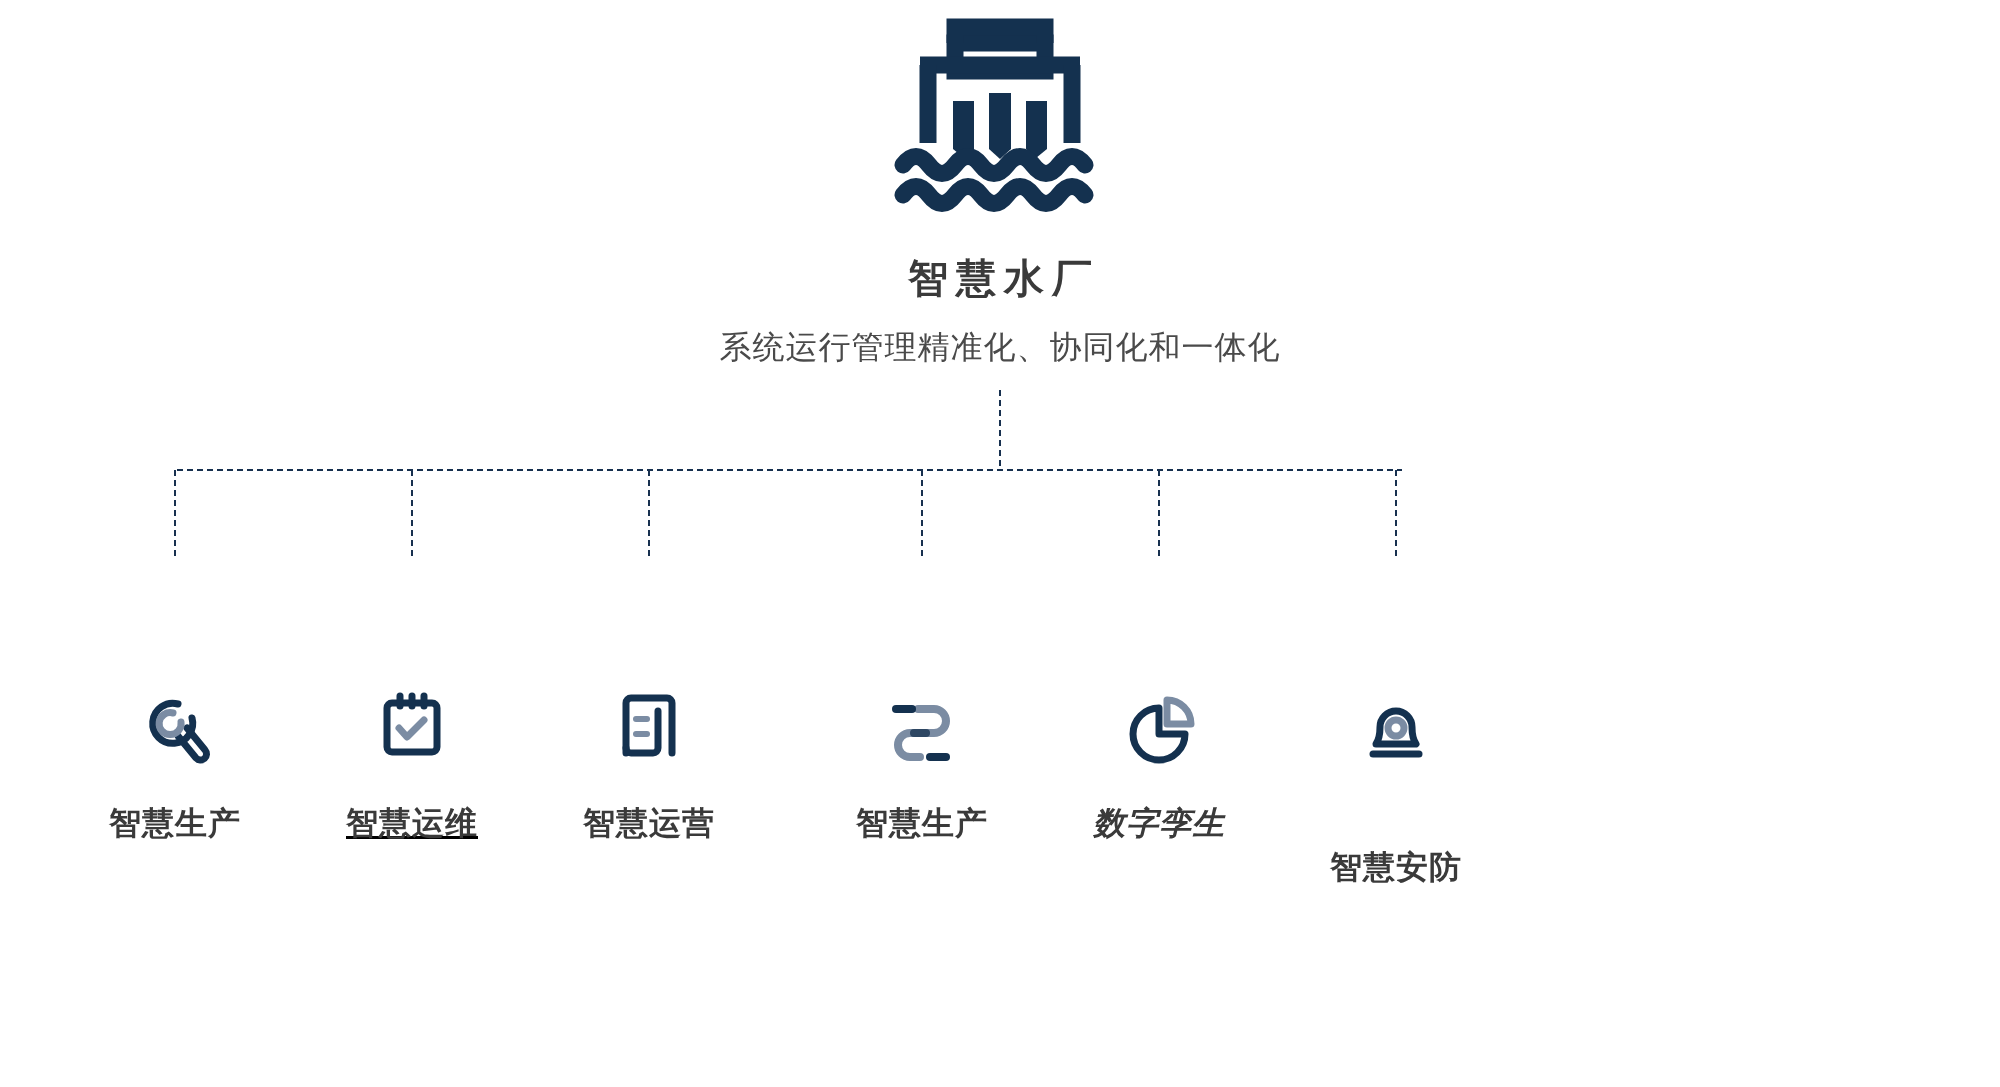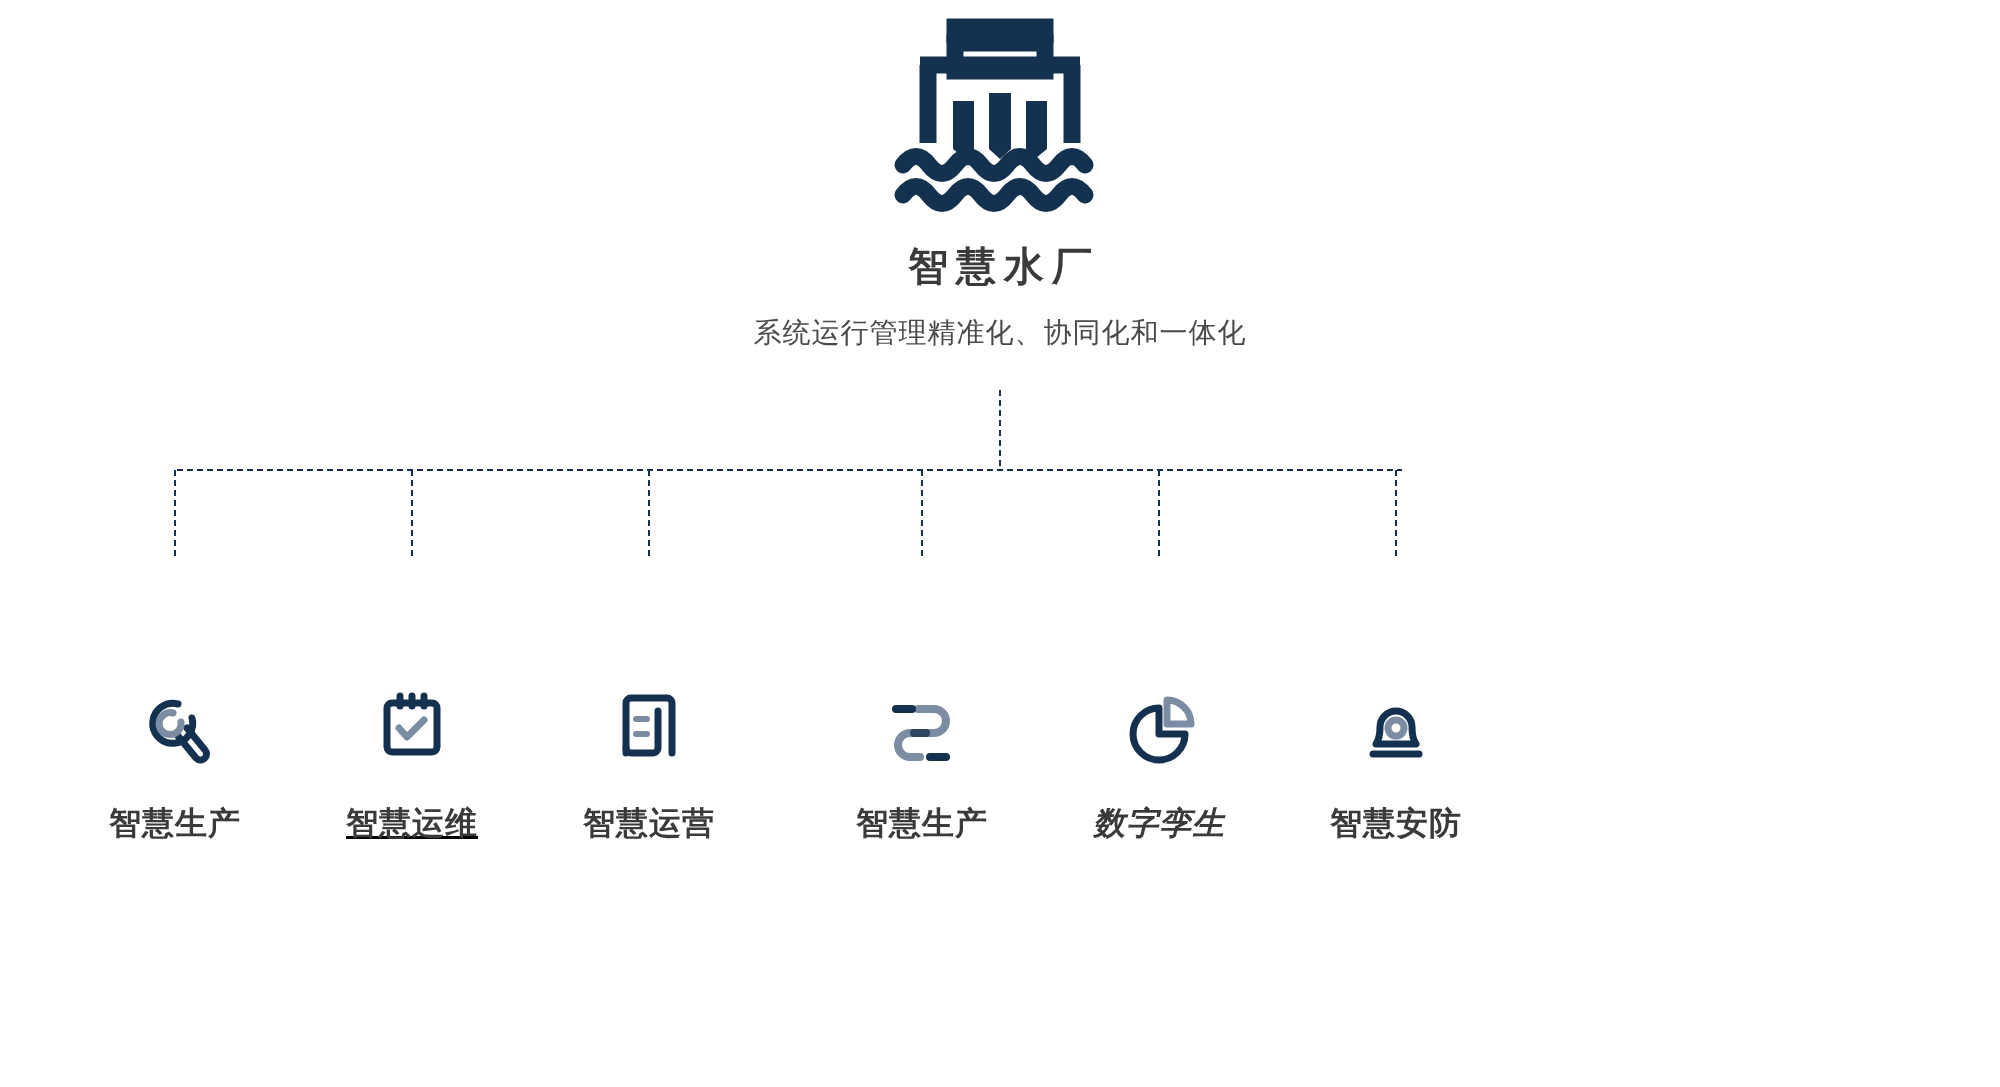--- a/index.html
+++ b/index.html
@@ -12,28 +12,28 @@
   }
   .stage { position:relative; width:2000px; height:1087px; }
 
   
   .header {
     position:absolute; left:0; top:0; width:2000px;
     display:flex; flex-direction:column; align-items:center;
   }
   .plant-icon { margin-top:18px; }
   .title {
-    margin-top:22px;
+    margin-top:34px;
     font-size:40px; font-weight:bold; color:#3a3a3a;
     letter-spacing:8px; text-indent:8px;
     line-height:1.1;
   }
   .subtitle {
     margin-top:26px;
-    font-size:28px; color:#4a4a4a; font-weight:400;
+    font-size:32px; color:#4a4a4a; font-weight:400;
     letter-spacing:1px;
   }
 
   
   .connectors { position:absolute; left:0; top:0; width:2000px; height:1087px; pointer-events:none; }
 
   .dot-v {
     position:absolute; width:4px;
     background-image:radial-gradient(#17304f 43%, rgba(0,0,0,0) 47%);
     background-size:4px 10px;
@@ -183,21 +183,21 @@
     <div class="node" style="left:1159px;font-style:italic;">
       <div class="node-icon">
         <svg width="80" height="78" viewBox="0 0 80 78" xmlns="http://www.w3.org/2000/svg">
           <path d="M40 18 a26 26 0 1 0 26 26 h-26 z" fill="none" stroke="#14314f" stroke-width="7" stroke-linejoin="round"></path>
           <path d="M48 10 v24 h24 a24 24 0 0 0 -24 -24 z" fill="none" stroke="#7b8ca3" stroke-width="7" stroke-linejoin="round"></path>
         </svg>
       </div>
       <div class="node-label">数字孪生</div>
     </div>
 
-    <div class="node" style="left:1396px;">
+    <div class="node" style="left:1396px;gap:44px;">
       <div class="node-icon">
         <svg width="80" height="78" viewBox="0 0 80 78" xmlns="http://www.w3.org/2000/svg">
           <path d="M20 54 q4 -6 4 -17 a16 16 0 0 1 32 0 q0 11 4 17 z" fill="none" stroke="#14314f" stroke-width="7" stroke-linejoin="round"></path>
           <circle cx="40" cy="38" r="8" fill="none" stroke="#7b8ca3" stroke-width="7"></circle>
           <path d="M17 64 h46" fill="none" stroke="#14314f" stroke-width="7" stroke-linecap="round"></path>
         </svg>
       </div>
       <div class="node-label">智慧安防</div>
     </div>
 

